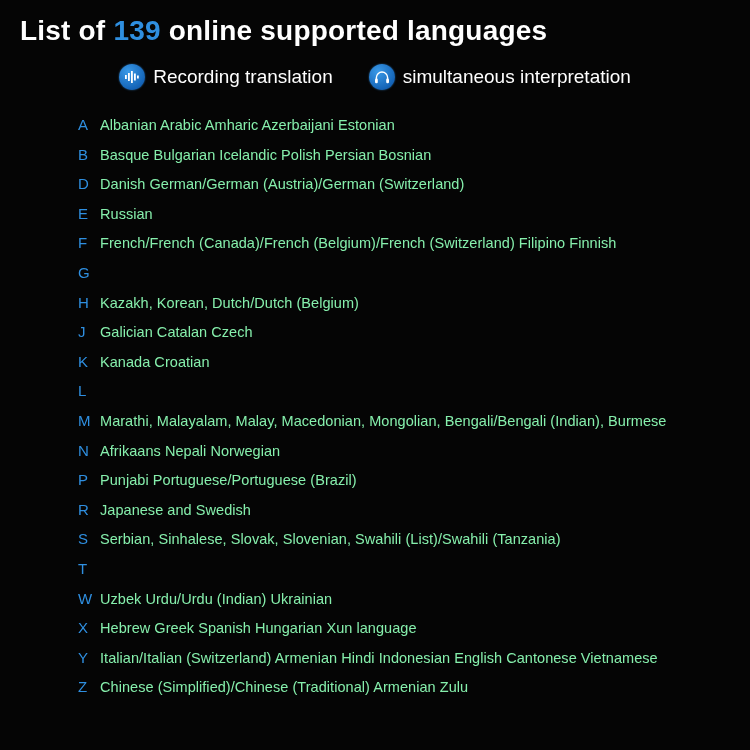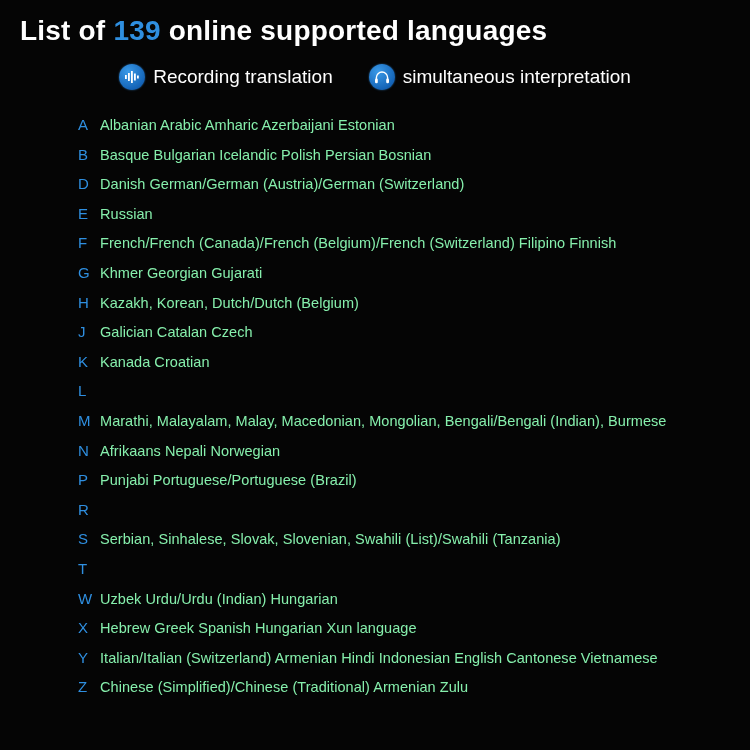--- a/index.html
+++ b/index.html
@@ -135,21 +135,20 @@
     <div class="row">
       <span class="letter">E</span>
       <span class="langs">Russian</span>
     </div>
     <div class="row">
       <span class="letter">F</span>
       <span class="langs">French/French (Canada)/French (Belgium)/French (Switzerland) Filipino Finnish</span>
     </div>
     <div class="row">
       <span class="letter">G</span>
-      <span class="langs">Khmer Georgian Gujarati</span>
     </div>
     <div class="row">
       <span class="letter">H</span>
       <span class="langs">Kazakh, Korean, Dutch/Dutch (Belgium)</span>
     </div>
     <div class="row">
       <span class="letter">J</span>
       <span class="langs">Galician Catalan Czech</span>
     </div>
     <div class="row">
@@ -166,31 +165,32 @@
     <div class="row">
       <span class="letter">N</span>
       <span class="langs">Afrikaans Nepali Norwegian</span>
     </div>
     <div class="row">
       <span class="letter">P</span>
       <span class="langs">Punjabi Portuguese/Portuguese (Brazil)</span>
     </div>
     <div class="row">
       <span class="letter">R</span>
+      <span class="langs">Japanese and Swedish</span>
     </div>
     <div class="row">
       <span class="letter">S</span>
       <span class="langs">Serbian, Sinhalese, Slovak, Slovenian, Swahili (List)/Swahili (Tanzania)</span>
     </div>
     <div class="row">
       <span class="letter">T</span>
     </div>
     <div class="row">
       <span class="letter">W</span>
-      <span class="langs">Uzbek Urdu/Urdu (Indian) Hungarian</span>
+      <span class="langs">Uzbek Urdu/Urdu (Indian) Ukrainian</span>
     </div>
     <div class="row">
       <span class="letter">X</span>
       <span class="langs">Hebrew Greek Spanish Hungarian Xun language</span>
     </div>
     <div class="row">
       <span class="letter">Y</span>
       <span class="langs">Italian/Italian (Switzerland) Armenian Hindi Indonesian English Cantonese Vietnamese</span>
     </div>
     <div class="row">

